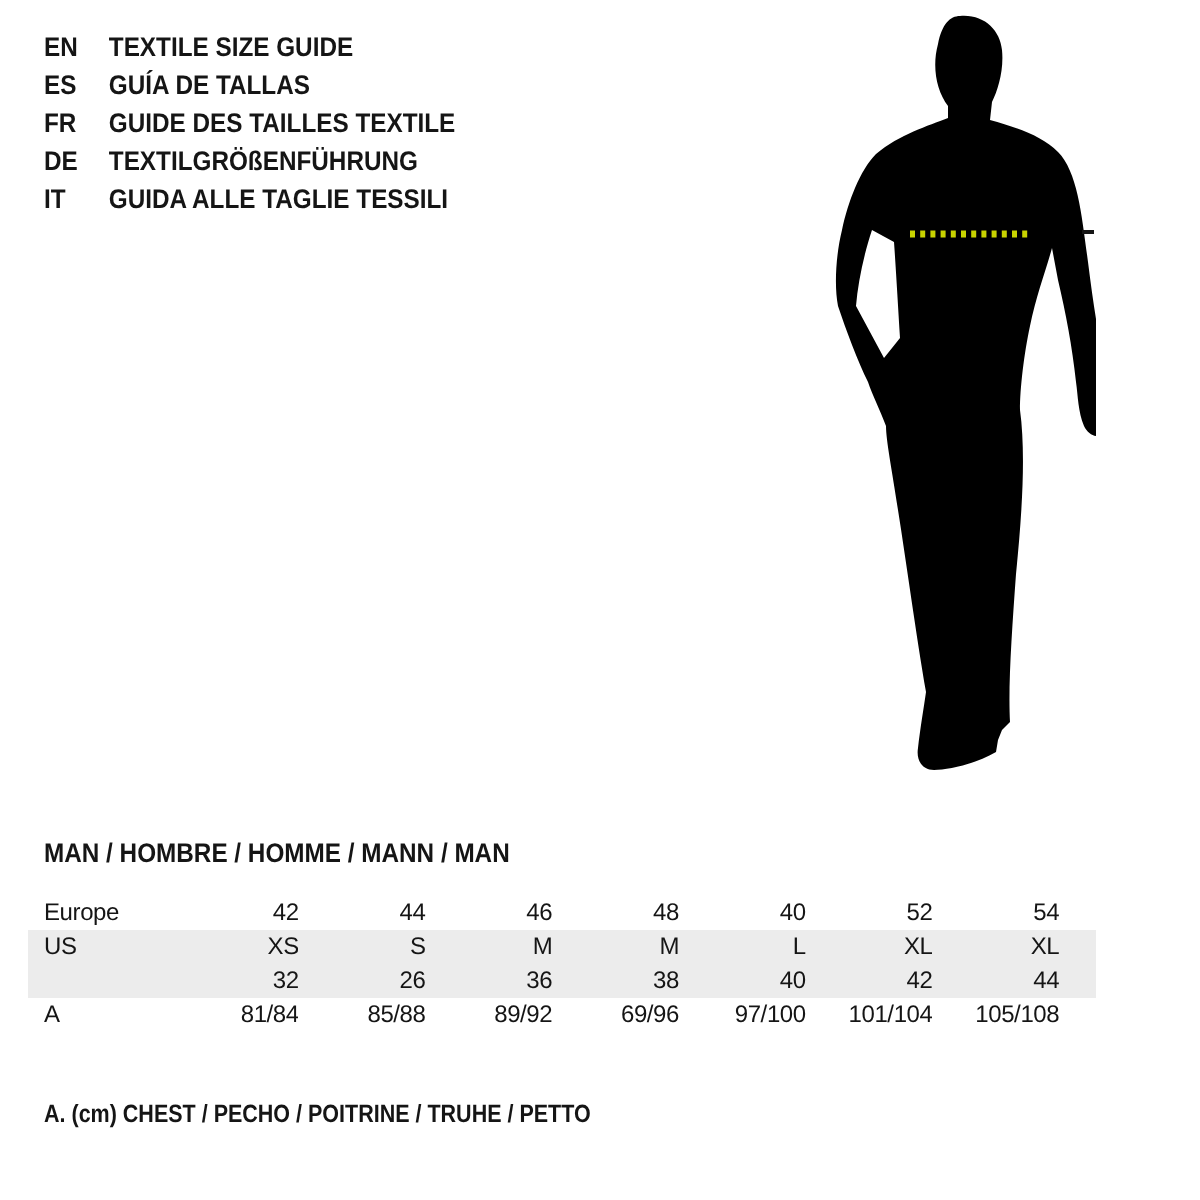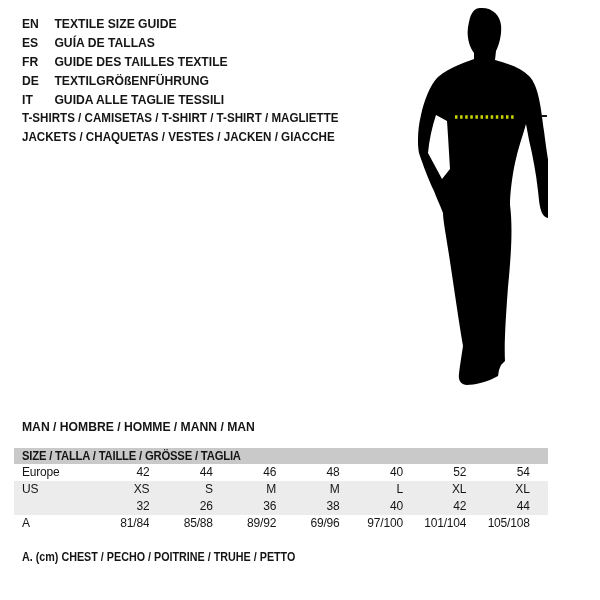--- a/index.html
+++ b/index.html
@@ -64,24 +64,20 @@
     <div class="lang-row cond90">
       <span class="lang-code">DE</span>
       <span class="lang-label">TEXTILGRÖßENFÜHRUNG</span>
     </div>
     <div class="lang-row cond90">
       <span class="lang-code">IT</span>
       <span class="lang-label">GUIDA ALLE TAGLIE TESSILI</span>
     </div>
   </div>
 
-  <div class="cats">
-    <div class="cat-line cond">T-SHIRTS / CAMISETAS / T-SHIRT / T-SHIRT / MAGLIETTE</div>
-    <div class="cat-line cond">JACKETS / CHAQUETAS / VESTES / JACKEN / GIACCHE</div>
-  </div>
 
   <svg class="figure-svg" viewBox="0 0 155 385" xmlns="http://www.w3.org/2000/svg">
     <path fill-rule="evenodd" style="fill:var(--silhouette,#000)" d="M 68 3
          C 80 2 88 10 89 20
          C 90 30 87 40 84 46
          L 83 55
          C 97 59 109 63 117 71
          C 127 81 129 104 132 126
          C 135 150 138 168 141 181
          C 145 192 145 203 142 209
@@ -115,23 +111,20 @@
          C 37 148 36 130 35 116
          Z"></path>
     <line x1="43" y1="112" x2="104" y2="112" style="stroke:var(--measure-line,#c9d400)" stroke-width="3.5" stroke-dasharray="2.5 2.6"></line>
   </svg>
   <div class="measure-dashes"></div>
   <div class="measure-label">A</div>
 
   <div class="man-heading cond90">MAN / HOMBRE / HOMME / MANN / MAN</div>
 
   <div class="size-table">
-    <div class="t-header">
-      <span class="cond90" style="display:inline-block">SIZE / TALLA / TAILLE / GRÖSSE / TAGLIA</span>
-    </div>
     <div class="t-row">
       <span class="t-cell label">Europe</span>
       <span class="t-cell">42</span>
       <span class="t-cell">44</span>
       <span class="t-cell">46</span>
       <span class="t-cell">48</span>
       <span class="t-cell">40</span>
       <span class="t-cell">52</span>
       <span class="t-cell">54</span>
       <span class="t-cell">56</span>

